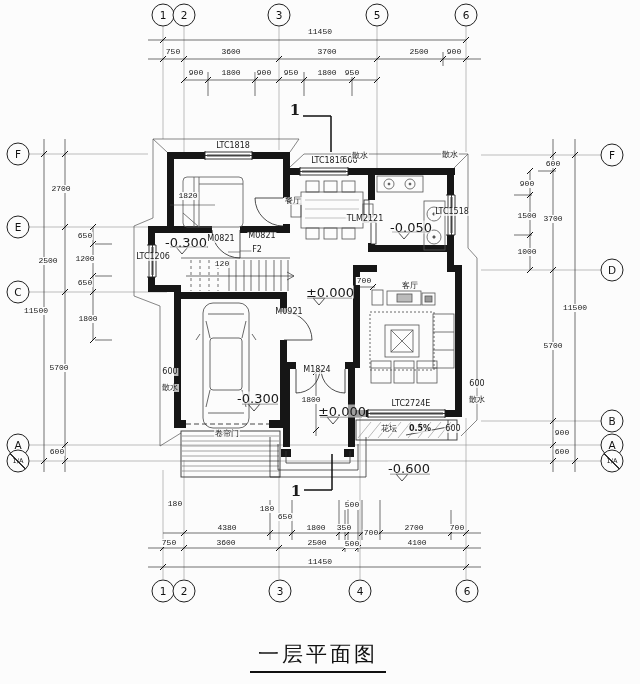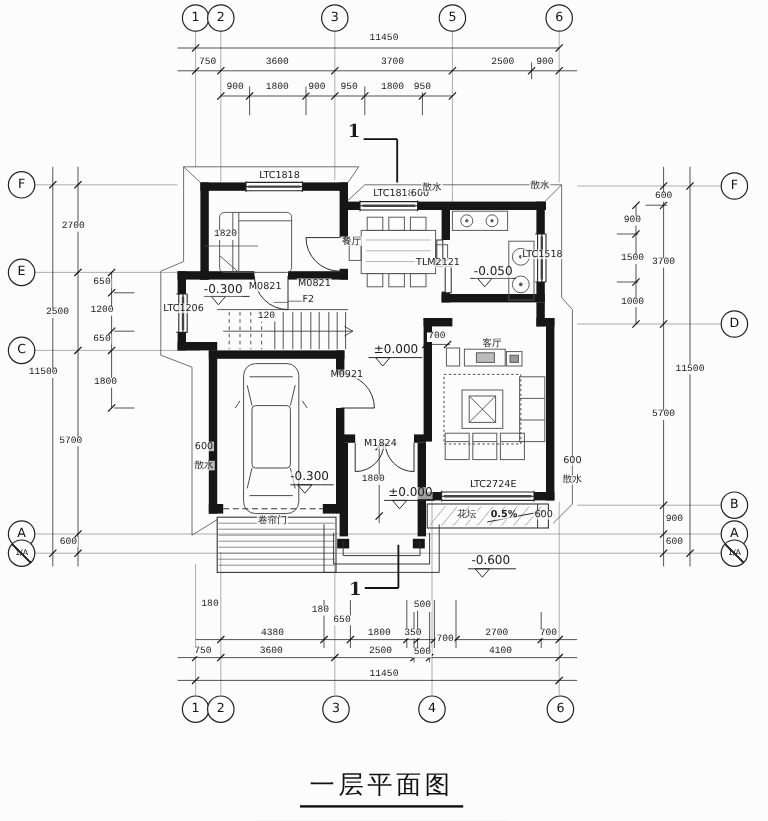--- a/index.html
+++ b/index.html
@@ -5,21 +5,21 @@
   html,body{margin:0;padding:0;background:#e8e8e8;}
   #stage{position:relative;width:640px;height:684px;background:#fcfcfc;overflow:hidden;
          font-family:"DejaVu Sans",sans-serif;}
   #plan-svg{position:absolute;left:0;top:0;}
   #anno-layer{position:absolute;left:0;top:0;width:640px;height:684px;}
   #anno-layer span{position:absolute;transform:translate(-50%,-50%);white-space:nowrap;color:#1a1a1a;}
   .dim{font-size:8px;background:#fcfcfc;padding:0 1px;line-height:1;font-family:Liberation Mono, monospace;}
   .dim.v{transform:translate(-50%,-50%) rotate(-90deg);}
   .ann{font-size:8px;line-height:1;background:rgba(252,252,252,.72);padding:0 1px;}
   .ann.v{transform:translate(-50%,-50%) rotate(-90deg);}
-  .lvl{font-size:10px;line-height:1;background:rgba(252,252,252,.6);}
+  .lvl{font-size:13px;line-height:1;background:rgba(252,252,252,.6);}
   .sect{font-size:15px;font-family:"DejaVu Serif",serif;font-weight:bold;line-height:1;}
   .bubble{position:absolute;width:21px;height:21px;border:1.4px solid #222;border-radius:50%;
           background:#fcfcfc;display:flex;align-items:center;justify-content:center;
           font-size:10.5px;color:#111;transform:translate(-50%,-50%);line-height:1;}
   .bubble.sub{font-size:6.5px;background:linear-gradient(45deg,#fcfcfc 46%,#333 46%,#333 52%,#fcfcfc 52%);}
   #drawing-title{position:absolute;left:318px;top:640px;transform:translateX(-50%);
     font-size:21px;letter-spacing:3px;color:#111;border-bottom:2.5px solid #111;
     padding:0 8px 3px;font-family:"DejaVu Sans",sans-serif;white-space:nowrap;}
 </style>
 </head>

